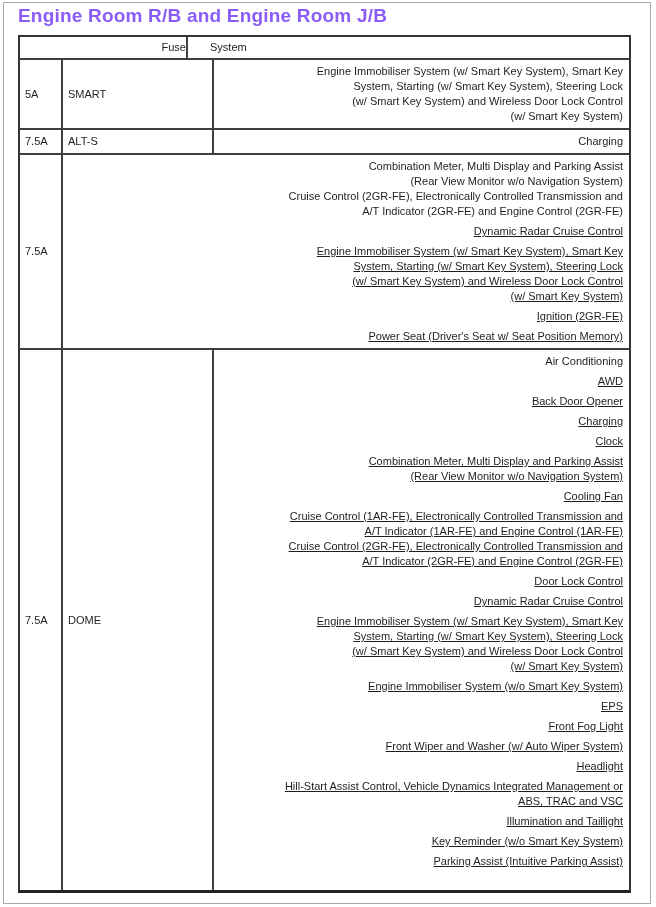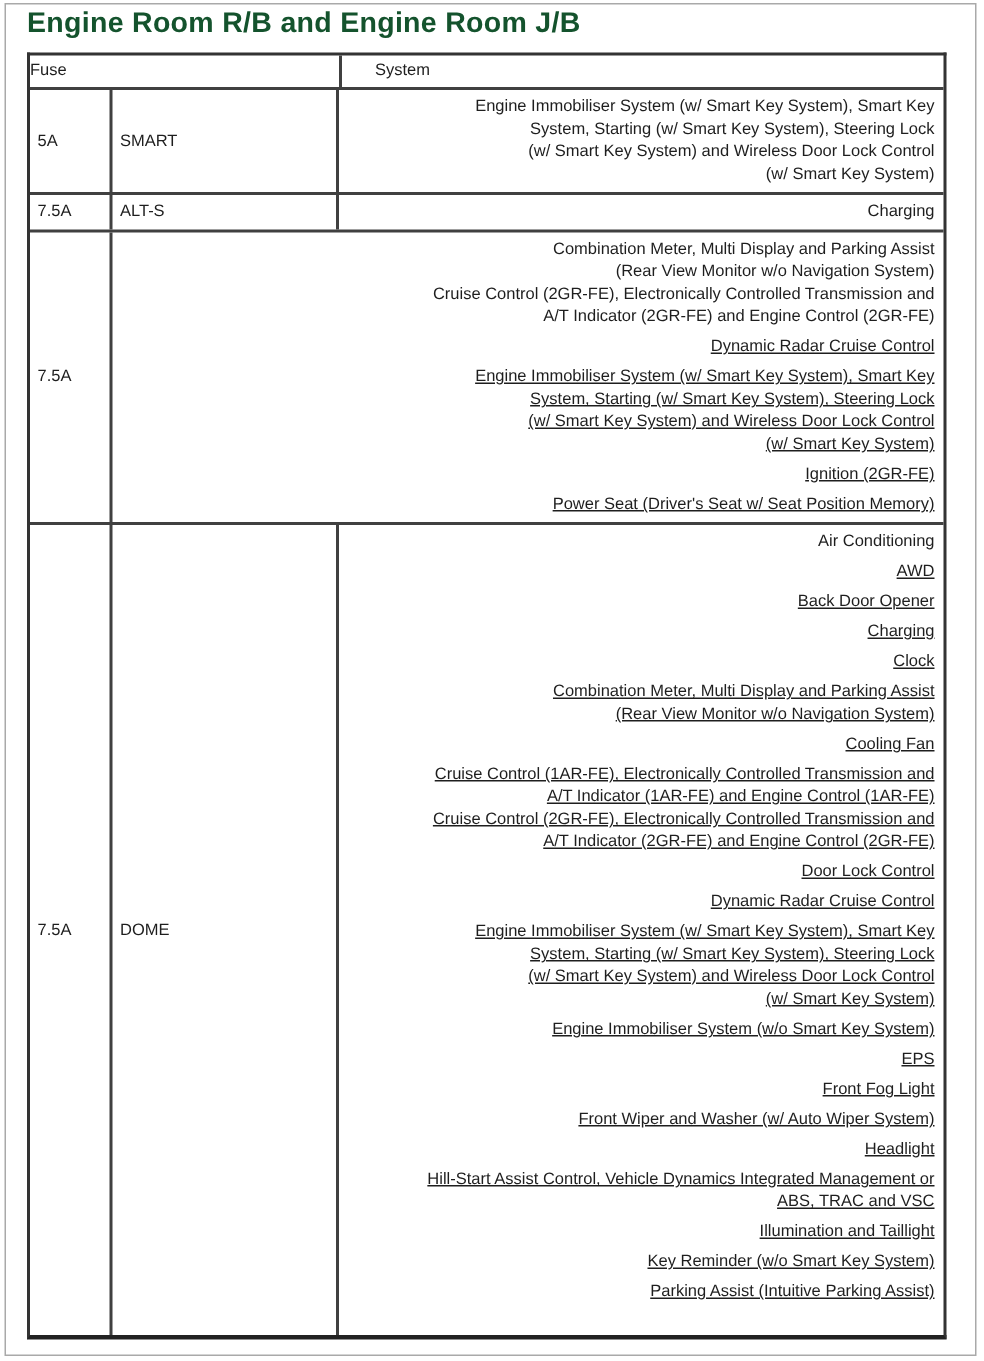--- a/index.html
+++ b/index.html
@@ -6,39 +6,39 @@
   .page {
     position:relative; width:656px; height:907px; background:#ffffff;
     font-family:"Liberation Sans", sans-serif; color:#1e1e1e; overflow:hidden;
   }
   .frame {
     position:absolute; left:3px; top:2px; right:5px; bottom:3px;
     border:1px solid #a9a9a9; pointer-events:none;
   }
   .title {
     position:absolute; left:18px; top:5px; margin:0;
-    font-size:19px; font-weight:bold; letter-spacing:0.2px; color:#14532d;
+    font-size:19px; font-weight:bold; letter-spacing:0.2px; color:#8b5cf6;
     white-space:nowrap;
   }
   .fusetable {
     position:absolute; left:18px; top:35px; width:613px; height:858px;
     box-sizing:border-box; display:flex; flex-direction:column;
     border:2px solid #333333; border-bottom:3px solid #222222;
     background:#ffffff;
   }
   .thead { display:flex; border-bottom:2px solid #404040; flex:0 0 auto; }
   .th { font-size:11px; line-height:15px; padding:3px 0; box-sizing:border-box; color:#1e1e1e; }
-  .th-fuse { width:208px; text-align:left; border-right:2px solid #404040; }
+  .th-fuse { width:168px; text-align:right; border-right:2px solid #404040; }
   .th-system { flex:1; text-align:left; padding-left:22px; }
   .row { display:flex; flex:0 0 auto; }
   .row + .row { border-top:2px solid #404040; }
   .row-dome { flex:1 1 auto; overflow:hidden; }
   .cell { box-sizing:border-box; font-size:11px; line-height:15px; }
   .cell.amp {
-    width:55px; border-right:2px solid #404040;
+    width:43px; border-right:2px solid #404040;
     display:flex; align-items:center; padding:4px 4px 4px 5px;
   }
   .cell.name {
     width:151px; border-right:2px solid #404040;
     display:flex; align-items:center; padding:4px 15px 4px 5px;
   }
   .cell.system { flex:1; padding:4px 6px; }
   .sys-item { white-space:pre-line; font-size:11px; line-height:15px; color:#1e1e1e;text-align:right; }
   .sys-item + .sys-item { margin-top:5px;text-decoration:underline; }
 </style>

